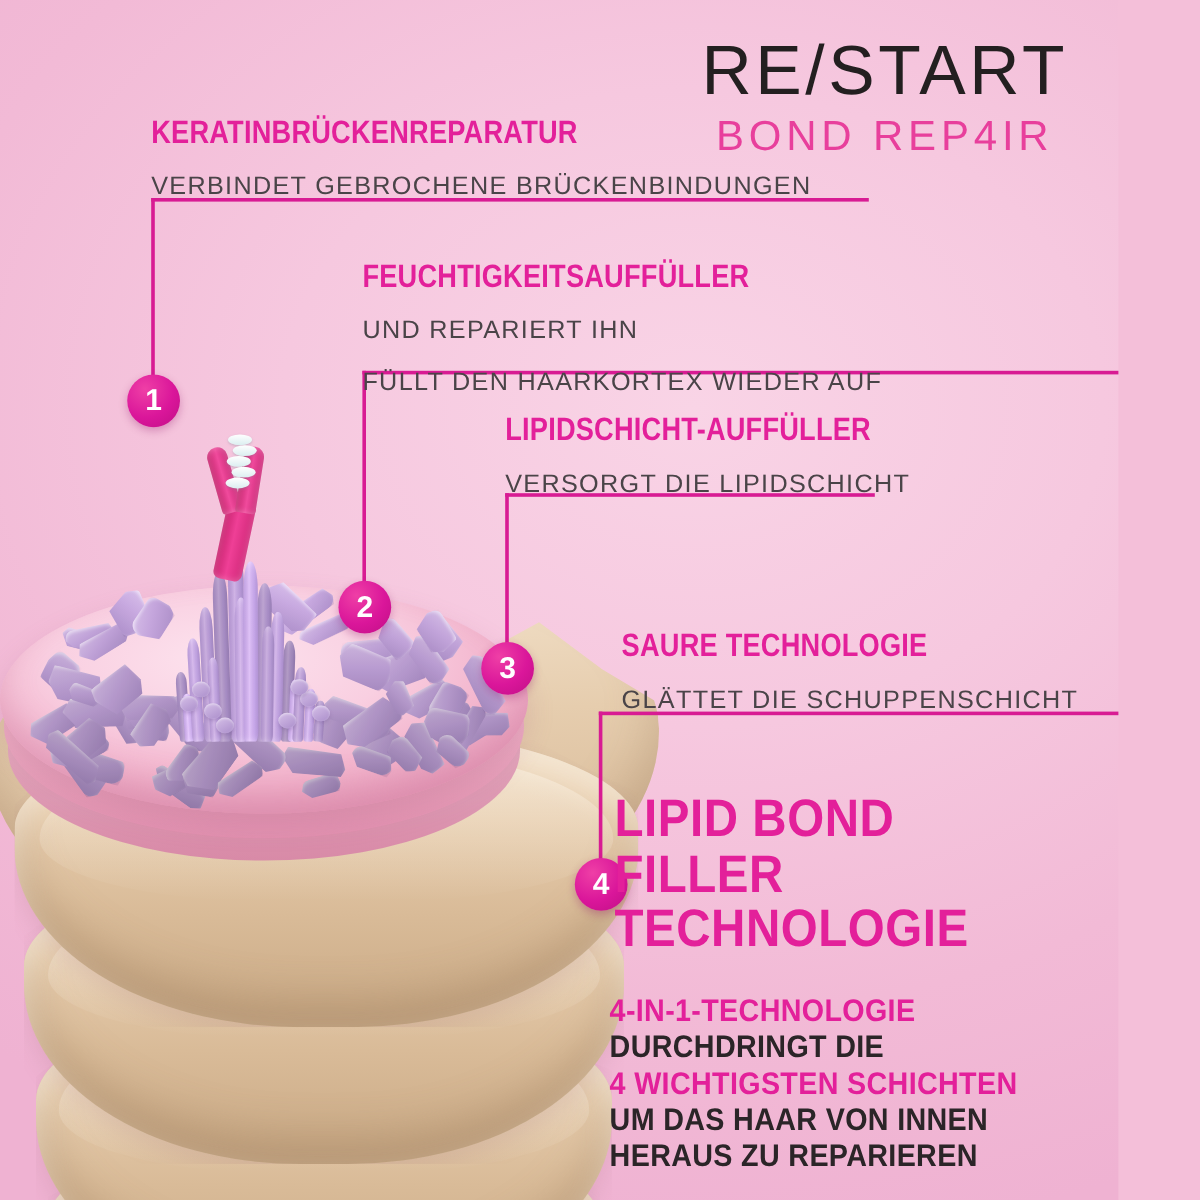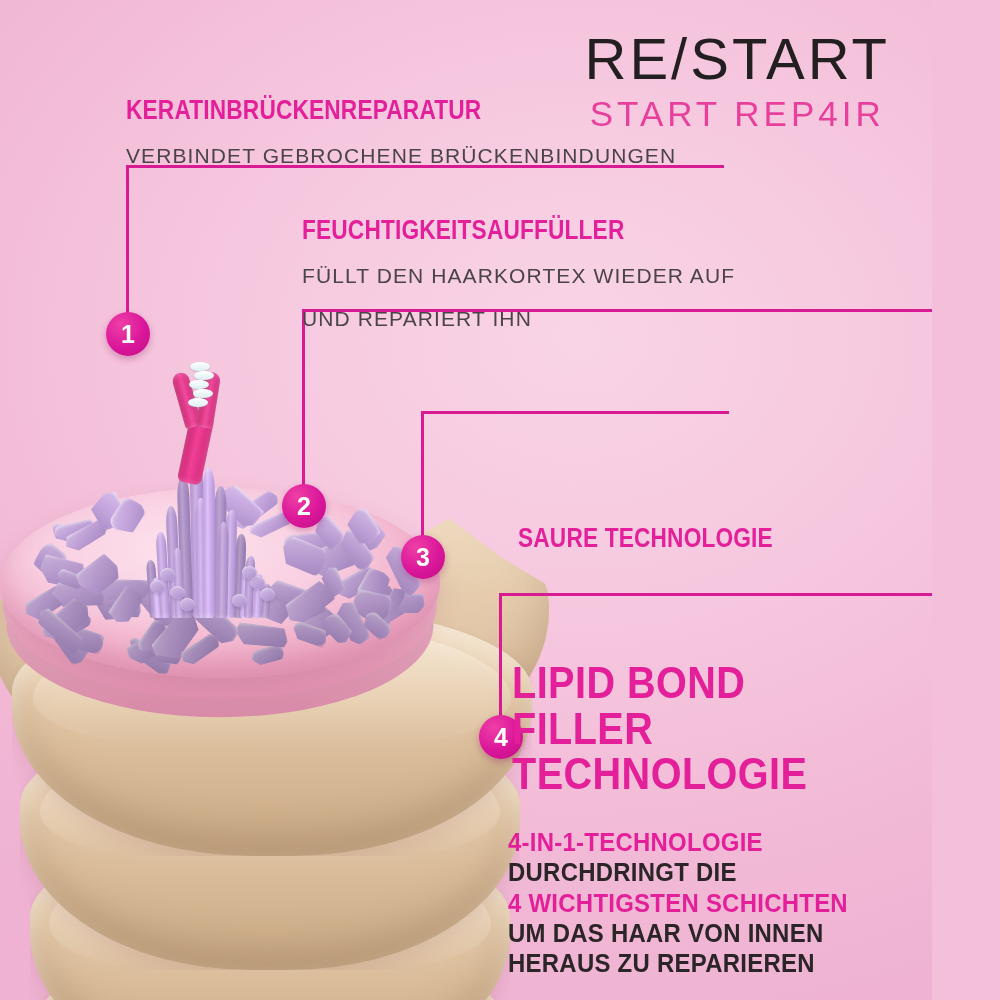--- a/index.html
+++ b/index.html
@@ -283,58 +283,63 @@
         <div class="helix-bead" style="left:44px; top:11px;"></div>
         <div class="helix-bead" style="left:39px; top:20px;"></div>
         <div class="helix-bead" style="left:43px; top:29px;"></div>
         <div class="helix-bead" style="left:38px; top:38px;"></div>
       </div>
     </div>
   </div>
 
   <div class="logo">
     <div class="logo-main">RE/START</div>
-    <div class="logo-sub">START REP4IR</div>
+    <div class="logo-sub">BOND REP4IR</div>
   </div>
 
   <div class="callout" style="left:126px; top:96px;">
     <div class="co-title">KERATINBRÜCKENREPARATUR</div>
     <div class="co-desc">VERBINDET GEBROCHENE BRÜCKENBINDUNGEN</div>
   </div>
   <div class="leader" style="left:126px; top:165px; width:600px; height:150px;">
     <div class="h" style="width:598px;"></div>
     <div class="v" style="height:152px;"></div>
   </div>
   <div class="marker" style="left:106px; top:312px;">
     <span>1</span>
   </div>
 
   <div class="callout" style="left:302px; top:216px;">
     <div class="co-title">FEUCHTIGKEITSAUFFÜLLER</div>
+    <div class="co-desc">UND REPARIERT IHN</div>
     <div class="co-desc">FÜLLT DEN HAARKORTEX WIEDER AUF</div>
-    <div class="co-desc">UND REPARIERT IHN</div>
   </div>
   <div class="leader" style="left:302px; top:309px; width:700px; height:175px;">
     <div class="h" style="width:698px;"></div>
     <div class="v" style="height:177px;"></div>
   </div>
   <div class="marker" style="left:282px; top:484px;">
     <span>2</span>
   </div>
 
+  <div class="callout" style="left:421px; top:344px;">
+    <div class="co-title">LIPIDSCHICHT-AUFFÜLLER</div>
+    <div class="co-desc">VERSORGT DIE LIPIDSCHICHT</div>
+  </div>
   <div class="leader" style="left:421px; top:411px; width:310px; height:124px;">
     <div class="h" style="width:308px;"></div>
     <div class="v" style="height:126px;"></div>
   </div>
   <div class="marker" style="left:401px; top:535px;">
     <span>3</span>
   </div>
 
   <div class="callout" style="left:518px; top:524px;">
     <div class="co-title">SAURE TECHNOLOGIE</div>
+    <div class="co-desc">GLÄTTET DIE SCHUPPENSCHICHT</div>
   </div>
   <div class="leader" style="left:499px; top:593px; width:480px; height:124px;">
     <div class="h" style="width:478px;"></div>
     <div class="v" style="height:126px;"></div>
   </div>
   <div class="marker" style="left:479px; top:715px;">
     <span>4</span>
   </div>
 
   <div class="bottom">

